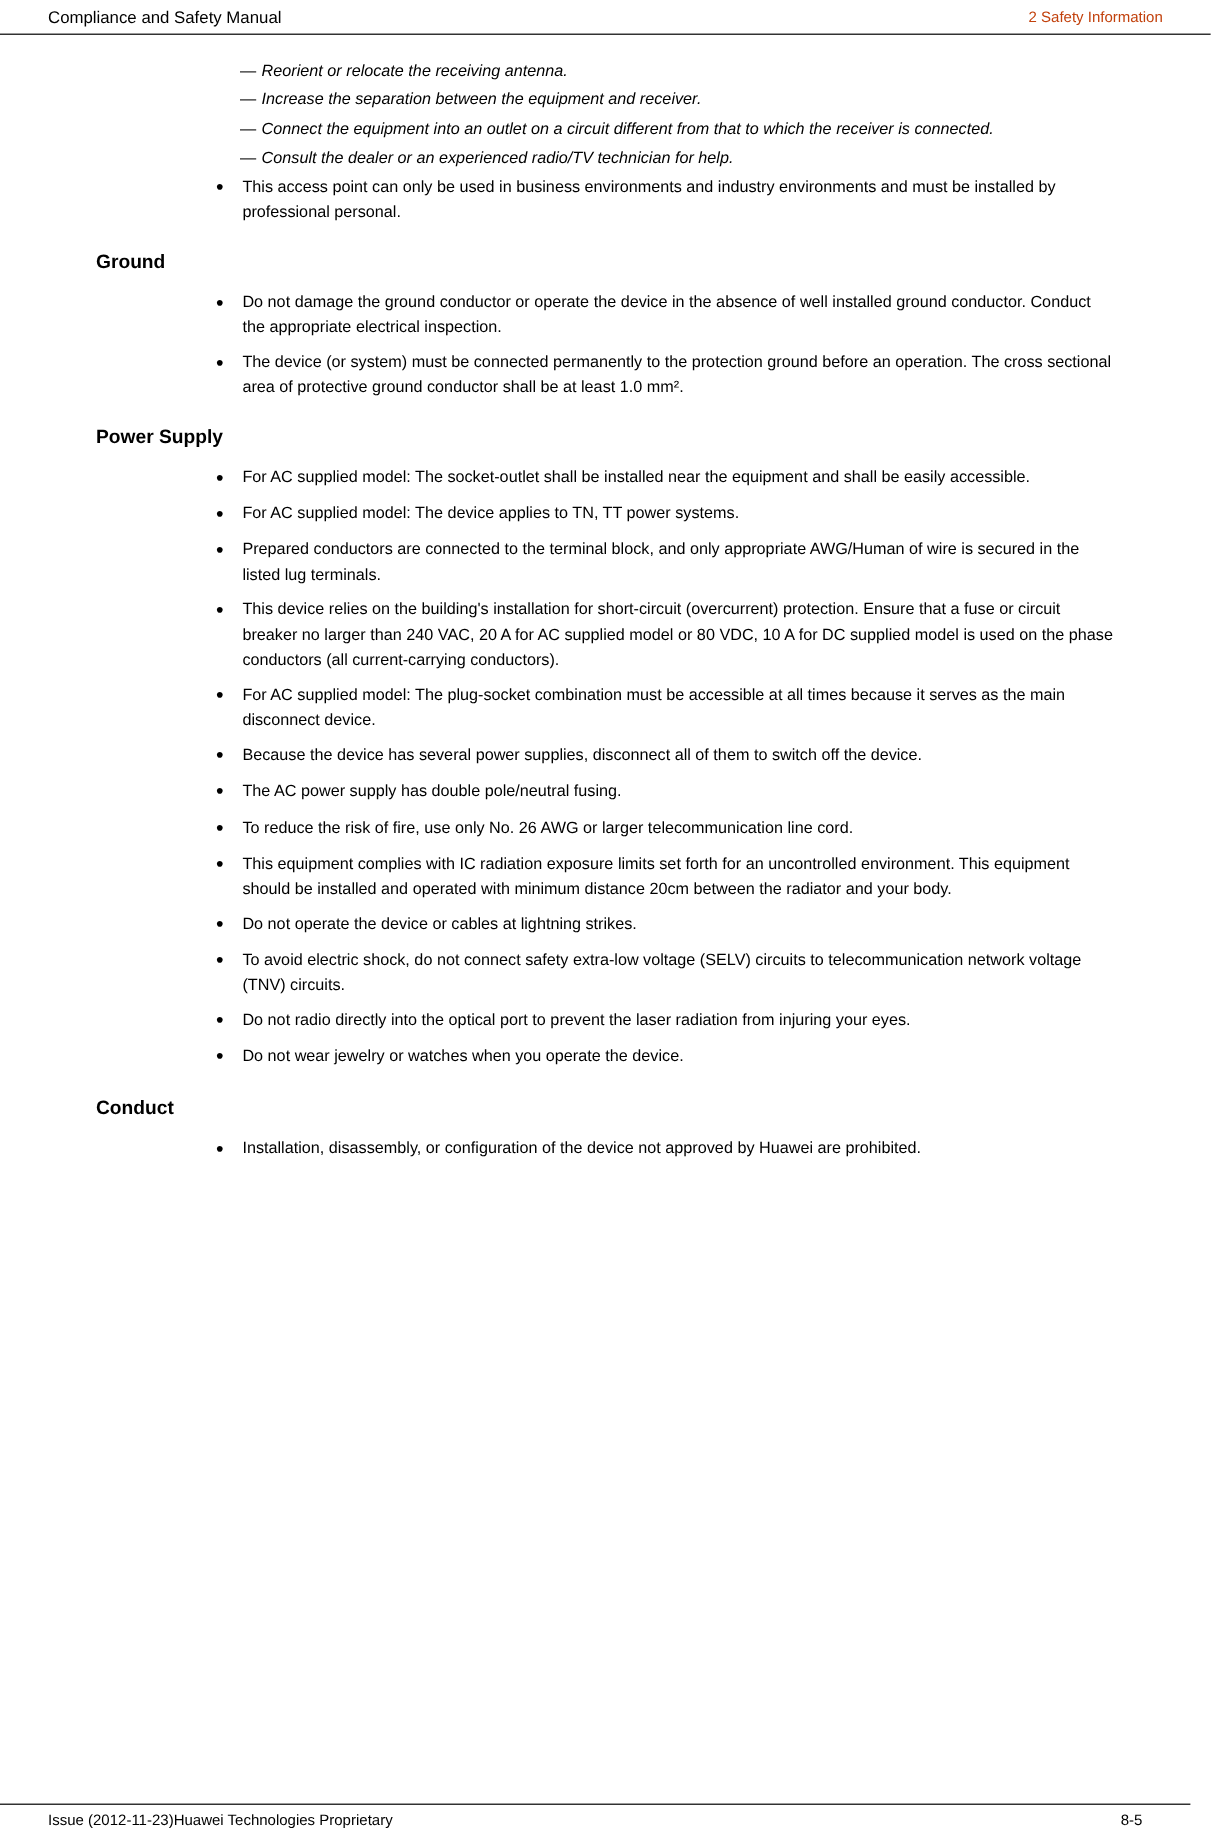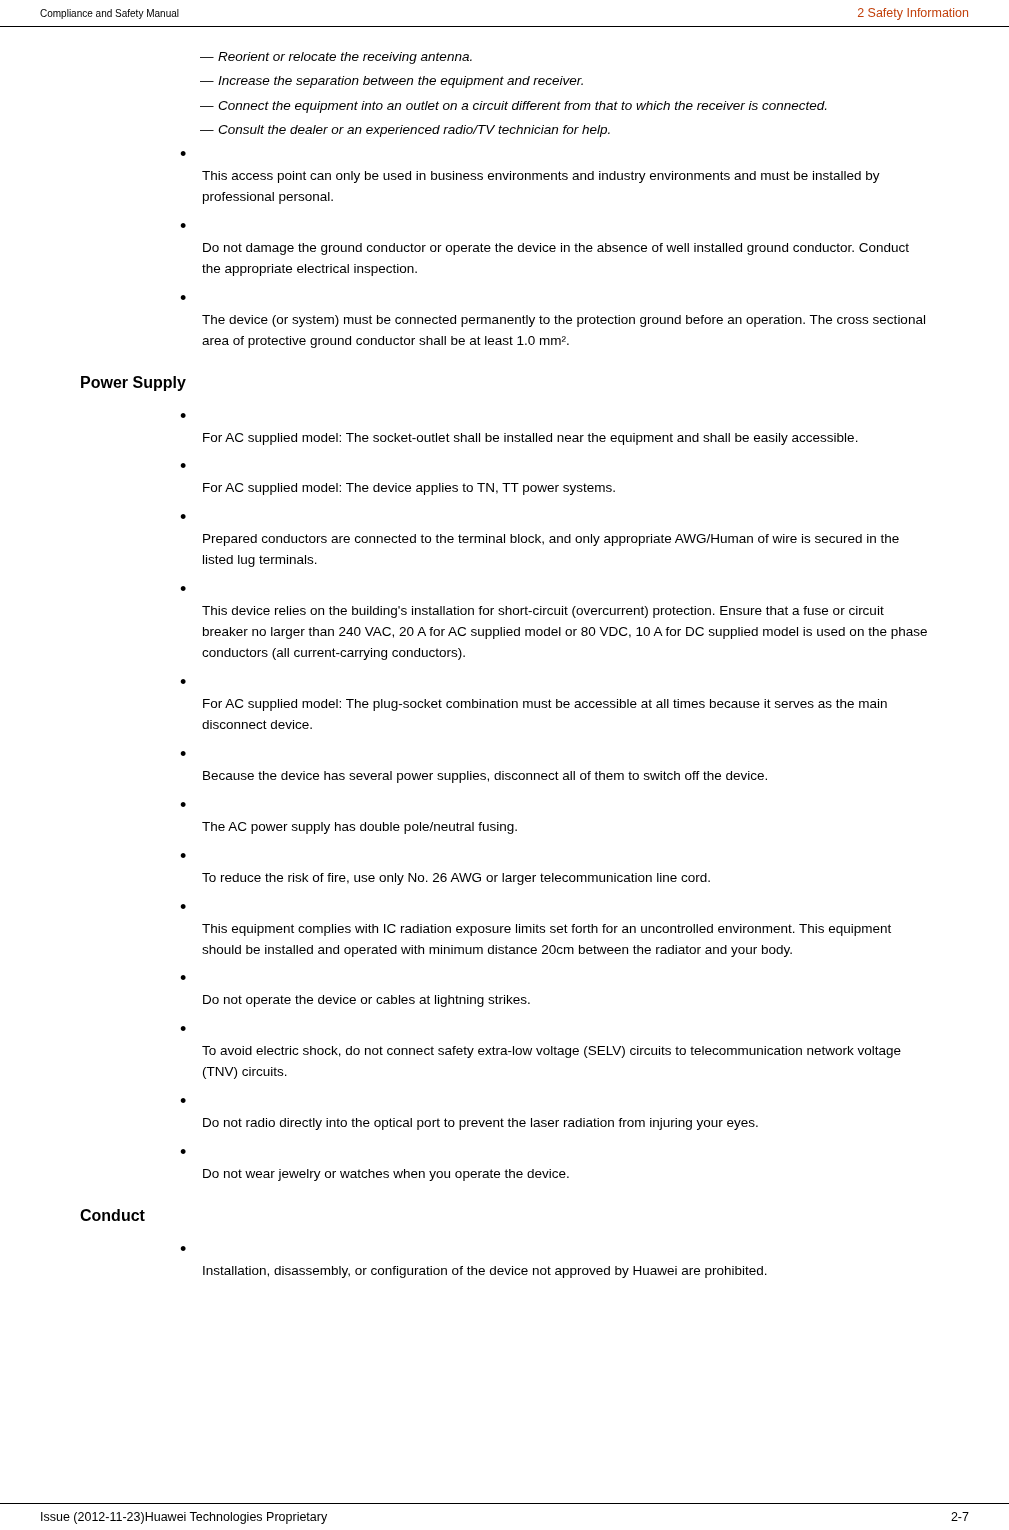--- a/index.html
+++ b/index.html
@@ -21,21 +21,21 @@
     }
     .header {
       display: flex;
       justify-content: space-between;
       align-items: center;
       padding: 6px 40px 6px 40px;
       border-bottom: 1px solid #000;
       margin-bottom: 10px;
     }
     .header-left {
-      font-size: 10px;
+      font-size: 14px;
       color: #000;
     }
     .header-right {
       font-size: 12.5px;
       color: #c2410c;
     }
     .content {
       padding: 10px 80px 10px 80px;
       flex: 1;
     }
@@ -66,40 +66,39 @@
       line-height: 1.55;
     }
     .bullet-item .bullet {
       min-width: 22px;
       font-size: 18px;
       line-height: 1.3;
       margin-top: -1px;
     }
     .bullet-item .text {
       flex: 1;
-      margin-top: 22px;
     }
     .section-title {
       font-size: 16px;
       font-weight: bold;
       margin-top: 22px;
       margin-bottom: 14px;
     }
     .footer {
       display: flex;
       justify-content: space-between;
       align-items: center;
       padding: 6px 40px;
       border-top: 1px solid #000;
       margin-top: auto;
       font-size: 12.5px;
       position: absolute;
       bottom: 0;
       left: 0;
-      right: 0;
+      right: 17px;
     }
     .footer-center {
       text-align: left;
       flex: 1;
     }
   </style>
 </head>
 <body>
 
 <div class="page">
@@ -130,20 +129,21 @@
       </div>
     </div>
 
     <div class="bullet-list">
       <div class="bullet-item">
         <span class="bullet">•</span>
         <span class="text">This access point can only be used in business environments and industry environments and must be installed by professional personal.</span>
       </div>
     </div>
 
+    <div class="section-title">Ground</div>
     <div class="bullet-list">
       <div class="bullet-item">
         <span class="bullet">•</span>
         <span class="text">Do not damage the ground conductor or operate the device in the absence of well installed ground conductor. Conduct the appropriate electrical inspection.</span>
       </div>
       <div class="bullet-item">
         <span class="bullet">•</span>
         <span class="text">The device (or system) must be connected permanently to the protection ground before an operation. The cross sectional area of protective ground conductor shall be at least 1.0 mm².</span>
       </div>
     </div>
@@ -213,16 +213,16 @@
         <span class="bullet">•</span>
         <span class="text">Installation, disassembly, or configuration of the device not approved by Huawei are prohibited.</span>
       </div>
     </div>
 
   </div>
 
   <div class="footer">
     <span class="footer-left">Issue      (2012-11-23)</span>
     <span class="footer-center">Huawei Technologies Proprietary</span>
-    <span class="footer-right">2-7</span>
+    <span class="footer-right">8-5</span>
   </div>
 
 </div>
 
 </body></html>

